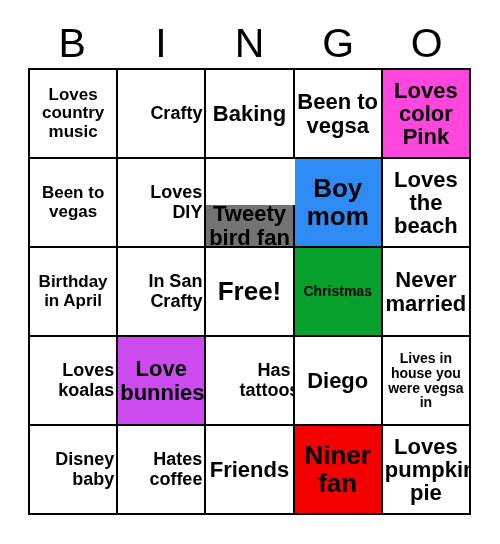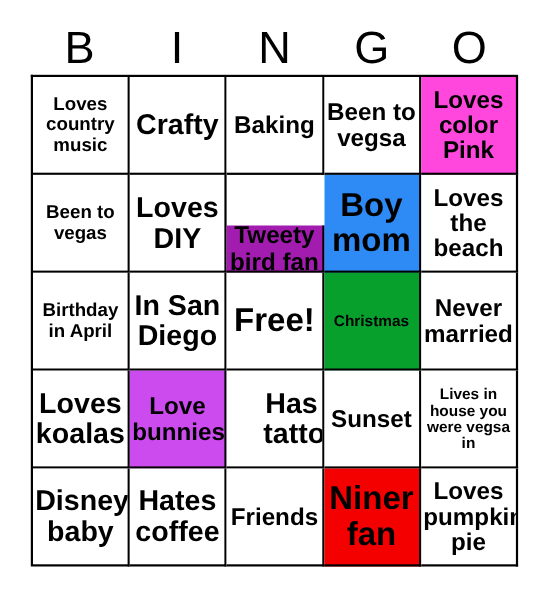--- a/index.html
+++ b/index.html
@@ -66,22 +66,22 @@
     padding: 1px 2px;
   }
   .cell-text {
     display: block;
     width: 100%;
     text-align: center;
     font-family: "Liberation Sans", sans-serif;
     line-height: 1.06;
   }
   
-  .fs-xl .cell-text { font-size: 30px; }
-  .fs-lg .cell-text { font-size: 26px; }
+  .fs-xl .cell-text { font-size: 26px; }
+  .fs-lg .cell-text { font-size: 18px; text-align: right; }
   .fs-md .cell-text { font-size: 22px; }
   .fs-sm .cell-text { font-size: 17px; }
   .fs-xs .cell-text { font-size: 14px; }
 </style>
 </head>
 <body>
 
 <div class="card">
 
   <div class="header-row">
@@ -107,55 +107,55 @@
       </div>
       <div class="cell fs-md" style="background: rgb(255, 71, 221);">
         <span class="cell-text">Loves color Pink</span>
       </div>
       <div class="cell fs-sm" style="background: rgb(255, 255, 255);">
         <span class="cell-text">Been to vegas</span>
       </div>
       <div class="cell fs-lg" style="background: rgb(255, 255, 255);">
         <span class="cell-text">Loves DIY</span>
       </div>
-      <div class="cell fs-md" style="background: #a21caf; margin-top: 46px;">
+      <div class="cell fs-md" style="background: #737373; margin-top: 46px;">
         <span class="cell-text">Tweety bird fan</span>
       </div>
       <div class="cell fs-xl" style="background: rgb(46, 139, 245);">
         <span class="cell-text">Boy mom</span>
       </div>
       <div class="cell fs-md" style="background: rgb(255, 255, 255);">
         <span class="cell-text">Loves the beach</span>
       </div>
       <div class="cell fs-sm" style="background: rgb(255, 255, 255);">
         <span class="cell-text">Birthday in April</span>
       </div>
       <div class="cell fs-lg" style="background: rgb(255, 255, 255);">
-        <span class="cell-text">In San Diego</span>
+        <span class="cell-text">In San Crafty</span>
       </div>
       <div class="cell fs-xl" style="background: rgb(255, 255, 255);">
         <span class="cell-text">Free!</span>
       </div>
       <div class="cell fs-xs" style="background: rgb(7, 160, 44);">
         <span class="cell-text">Christmas</span>
       </div>
       <div class="cell fs-md" style="background: rgb(255, 255, 255);">
         <span class="cell-text">Never married</span>
       </div>
       <div class="cell fs-lg" style="background: rgb(255, 255, 255);">
         <span class="cell-text">Loves koalas</span>
       </div>
       <div class="cell fs-md" style="background: rgb(204, 75, 238);">
         <span class="cell-text">Love bunnies</span>
       </div>
       <div class="cell fs-lg" style="background: rgb(255, 255, 255); padding-left: 33px;">
         <span class="cell-text">Has tattoos</span>
       </div>
       <div class="cell fs-md" style="background: rgb(255, 255, 255);">
-        <span class="cell-text">Sunset</span>
+        <span class="cell-text">Diego</span>
       </div>
       <div class="cell fs-xs" style="background: rgb(255, 255, 255);">
         <span class="cell-text">Lives in house you were vegsa in</span>
       </div>
       <div class="cell fs-lg" style="background: rgb(255, 255, 255);">
         <span class="cell-text">Disney baby</span>
       </div>
       <div class="cell fs-lg" style="background: rgb(255, 255, 255);">
         <span class="cell-text">Hates coffee</span>
       </div>

